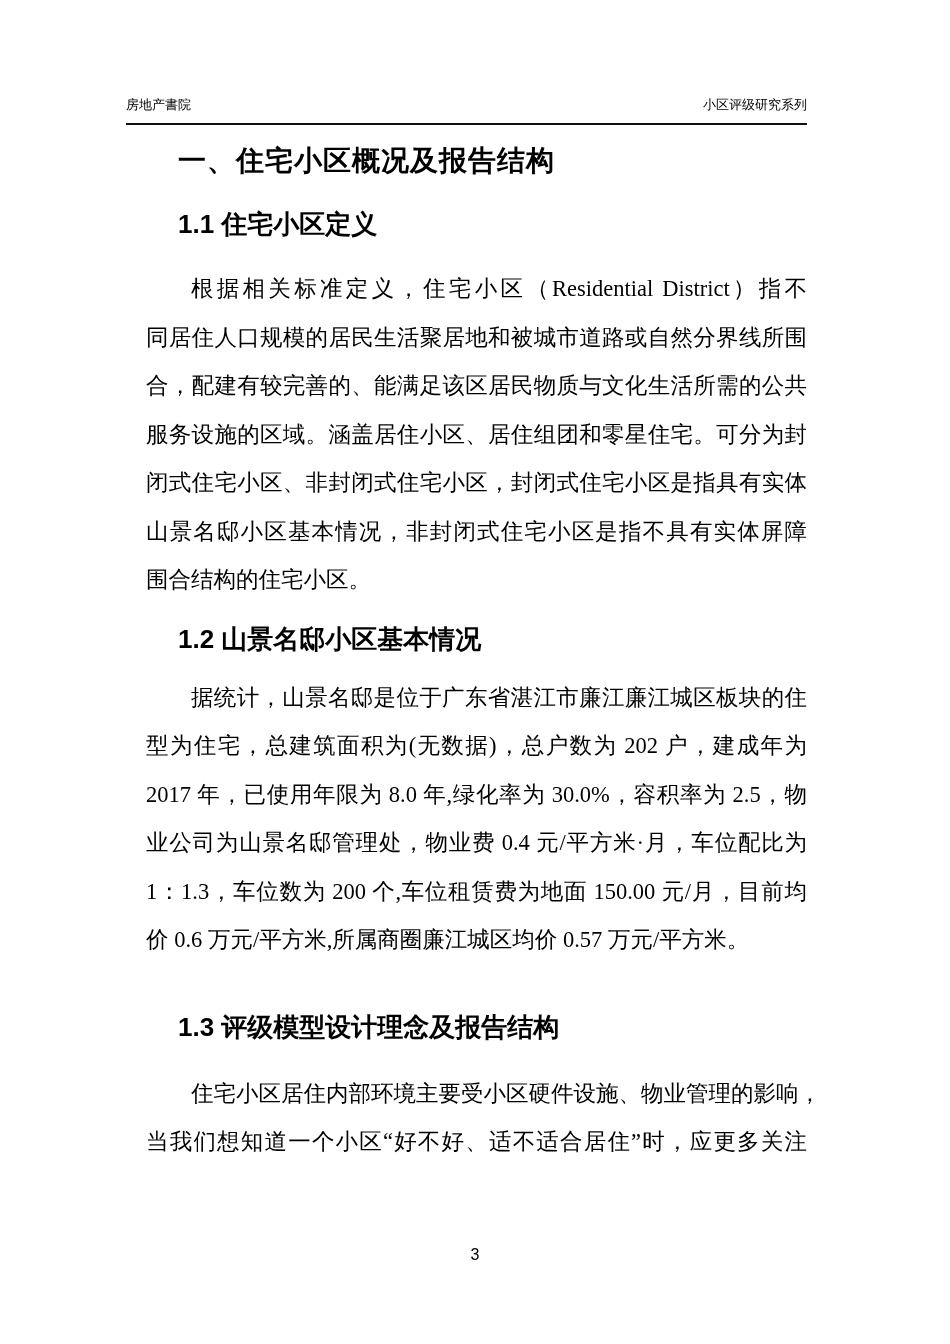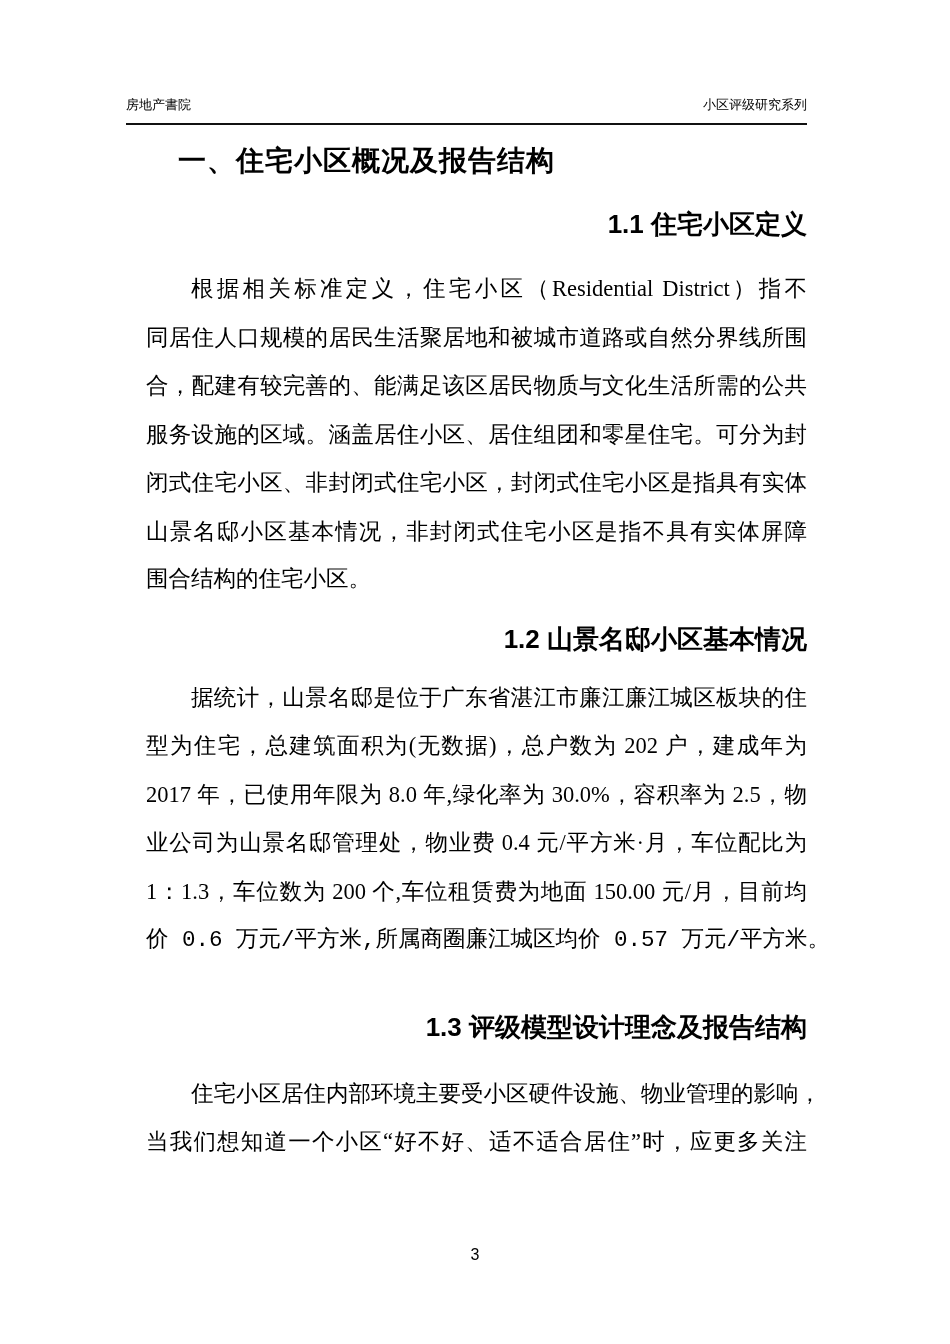--- a/index.html
+++ b/index.html
@@ -44,41 +44,39 @@
     font-size: 28px;
     line-height: 38px;
     letter-spacing: 1px;
   }
   .section-heading {
     margin-left: 52px;
     font-family: "Liberation Sans", "DejaVu Sans", sans-serif;
     font-weight: bold;
     font-size: 26px;
     line-height: 36px;
-    text-align: right;
   }
   .sh-1 { margin-top: 26px; }
   .sh-2 { margin-top: 16px; }
   .sh-3 { margin-top: 44px; }
   .para { margin-top: 23px; margin-left: 20px; }
   .para-2 { margin-top: 17px; }
   .para-3 { margin-top: 25px; }
   .line {
     font-size: 22.5px;
     line-height: 48.5px;
     height: 48.5px;
     white-space: nowrap;
     text-align: justify;
     text-align-last: justify;
   }
   .line.first { text-indent: 2em; }
   .line.last {
     text-align: left;
     text-align-last: left;
-    font-family: Liberation Mono, monospace;
   }
   .page-number {
     position: absolute;
     left: 0;
     top: 1243px;
     width: 950px;
     text-align: center;
     font-family: "Liberation Sans", "DejaVu Sans", sans-serif;
     font-size: 16px;
     line-height: 24px;

